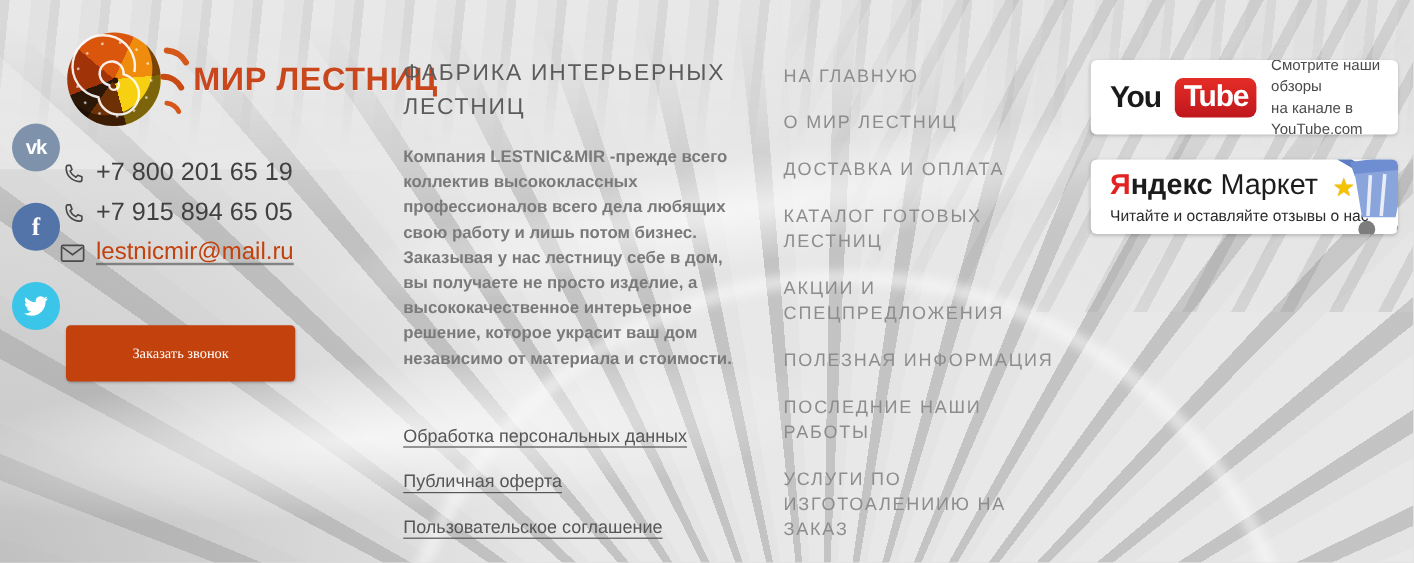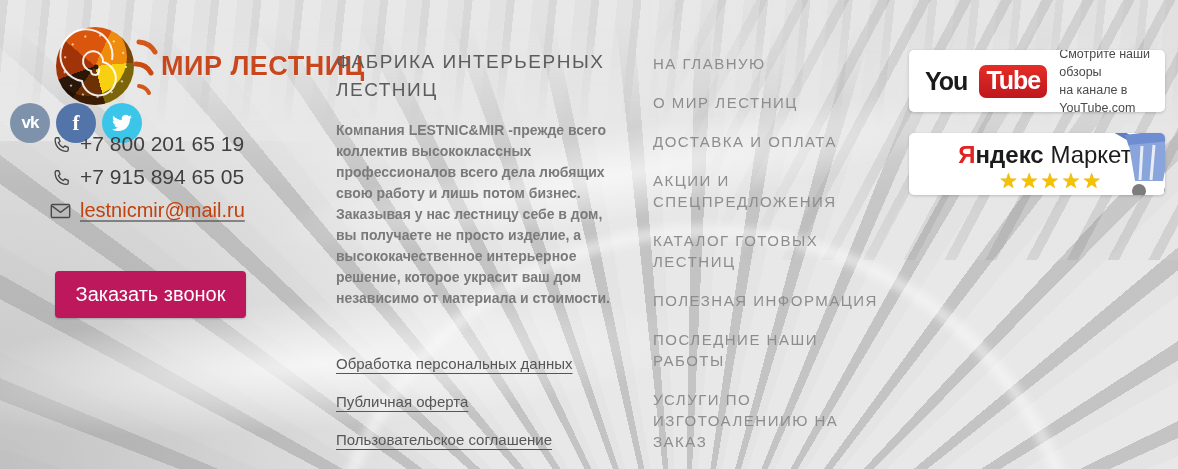--- a/index.html
+++ b/index.html
@@ -42,21 +42,21 @@
     background:radial-gradient(ellipse closest-side, rgba(255,255,255,.85), rgba(255,255,255,0));
     transform:rotate(-4deg); }
   .bg-streak2 { left:260px; top:130px; width:720px; height:90px;
     background:radial-gradient(ellipse closest-side, rgba(255,255,255,.75), rgba(255,255,255,0));
     transform:rotate(-10deg); }
   .bg-veil { inset:0; background:rgba(244,244,244,.42); }
 
   .content { position:absolute; inset:0; z-index:1; }
 
   
-  .social-col { position:absolute; left:10px; top:103px; display:flex; flex-direction:row; gap:6px; }
+  .social-col { position:absolute; left:10px; top:103px; display:flex; flex-direction:column; gap:26px; }
   .soc { width:40px; height:40px; border-radius:50%; display:flex; align-items:center; justify-content:center;
          color:#fff; cursor:pointer; }
   .soc-vk { background:#7e93ab; font-weight:bold; font-size:17px; letter-spacing:-1px; }
   .soc-fb { background:#5274a8; font-weight:bold; font-size:21px; font-family:"Liberation Serif", serif; }
   .soc-tw { background:#3bc5e8; }
   .soc svg { width:20px; height:20px; }
 
   
   .brand { position:absolute; left:55px; top:26px; display:flex; align-items:center;text-align:right; }
   .shell-wrap { position:relative; width:80px; height:80px; }
@@ -74,22 +74,22 @@
   .contact-row { position:absolute; display:flex; align-items:center; gap:9px; color:#454545; cursor:pointer; }
   .contact-row svg { flex:0 0 auto; }
   .phone-1 { left:52px; top:132px; }
   .phone-2 { left:52px; top:165px; }
   .email-row { left:50px; top:199px; }
   .phone-text { font-size:21px; color:#404040; }
   .email-text { font-size:20px; color:#c2410c; text-decoration:underline; text-underline-offset:3px;
     text-decoration-color:rgba(74,74,74,.6); }
 
   .call-btn { position:absolute; left:55px; top:271px; width:191px; height:47px;
-    background:#be185d; border:none; border-radius:4px; color:#fff; font-size:20px;
-    font-family:Liberation Sans, sans-serif; cursor:pointer; box-shadow:0 1px 2px rgba(0,0,0,.2); }
+    background:#c2410c; border:none; border-radius:4px; color:#fff; font-size:12px;
+    font-family:Liberation Serif, serif; cursor:pointer; box-shadow:0 1px 2px rgba(0,0,0,.2); }
 
   
   .about { position:absolute; left:336px; top:48px; width:292px; }
   .about-title { font-size:19px; font-weight:400; color:#5c5c5c; letter-spacing:1.5px; line-height:28px;
     text-transform:uppercase; }
   .about-text { margin-top:16px; width:276px; font-size:14px; line-height:21px; color:#7a7a7a;font-weight:bold; }
   .about-links { margin-top:46px; }
   .about-link { display:block; font-size:15px; color:#565656; text-decoration:underline;
     text-underline-offset:4px; margin-bottom:21px; cursor:pointer; }
 
@@ -103,21 +103,21 @@
   .badge-card { position:relative; width:256px; height:62px; background:#fff; border-radius:5px;
     box-shadow:0 1px 3px rgba(0,0,0,.18); cursor:pointer; overflow:hidden; }
   .yt-card { display:flex; align-items:center; padding:0 12px 0 16px; }
   .yt-logo { display:flex; align-items:center; }
   .yt-you { font-size:25px; font-weight:bold; color:#1a1a1a; letter-spacing:-1px; }
   .yt-tube { margin-left:12px; background:linear-gradient(#e52d27,#bf171d); color:#fff; font-size:25px;
     font-weight:bold; letter-spacing:-1px; padding:0 7px 3px; border-radius:7px; line-height:30px; }
   .yt-text { margin-left:12px; font-size:12.5px; line-height:18px; color:#4a4a4a; }
 
   .ym-card { margin-top:21px; padding:8px 0 0 16px; }
-  .ym-brand-row { display:flex; align-items:center;flex-direction:column; }
+  .ym-brand-row { display:flex; align-items:flex-end; }
   .ym-brand { font-size:24px; color:#1c1c1c; white-space:nowrap; }
   .ym-ya { color:#e32222; font-weight:bold; }
   .ym-yandex { font-weight:bold; }
   .ym-market { font-weight:400; }
   .ym-stars { margin-left:12px; font-size:21px; letter-spacing:2px; color:#f3c200;
     text-shadow:0 0 1px #d89a00; white-space:nowrap; }
   .ym-subtitle { margin-top:3px; font-size:13px; color:#2c2c2c; }
   .ym-cart { position:absolute; right:-8px; top:-4px; }
 </style>
 </head>
@@ -198,22 +198,22 @@
         <a class="about-link">Обработка персональных данных</a>
         <a class="about-link">Публичная оферта</a>
         <a class="about-link">Пользовательское соглашение</a>
       </div>
     </div>
 
     <nav class="menu">
       <div class="menu-item">НА ГЛАВНУЮ</div>
       <div class="menu-item">О МИР ЛЕСТНИЦ</div>
       <div class="menu-item">ДОСТАВКА И ОПЛАТА</div>
+      <div class="menu-item">КАТАЛОГ ГОТОВЫХ ЛЕСТНИЦ</div>
       <div class="menu-item">АКЦИИ И СПЕЦПРЕДЛОЖЕНИЯ</div>
-      <div class="menu-item">КАТАЛОГ ГОТОВЫХ ЛЕСТНИЦ</div>
       <div class="menu-item">ПОЛЕЗНАЯ ИНФОРМАЦИЯ</div>
       <div class="menu-item">ПОСЛЕДНИЕ НАШИ РАБОТЫ</div>
       <div class="menu-item">УСЛУГИ ПО ИЗГОТОАЛЕНИИЮ НА ЗАКАЗ</div>
 
     </nav>
 
     <div class="badges">
 
       <div class="badge-card yt-card">
         <div class="yt-logo">

